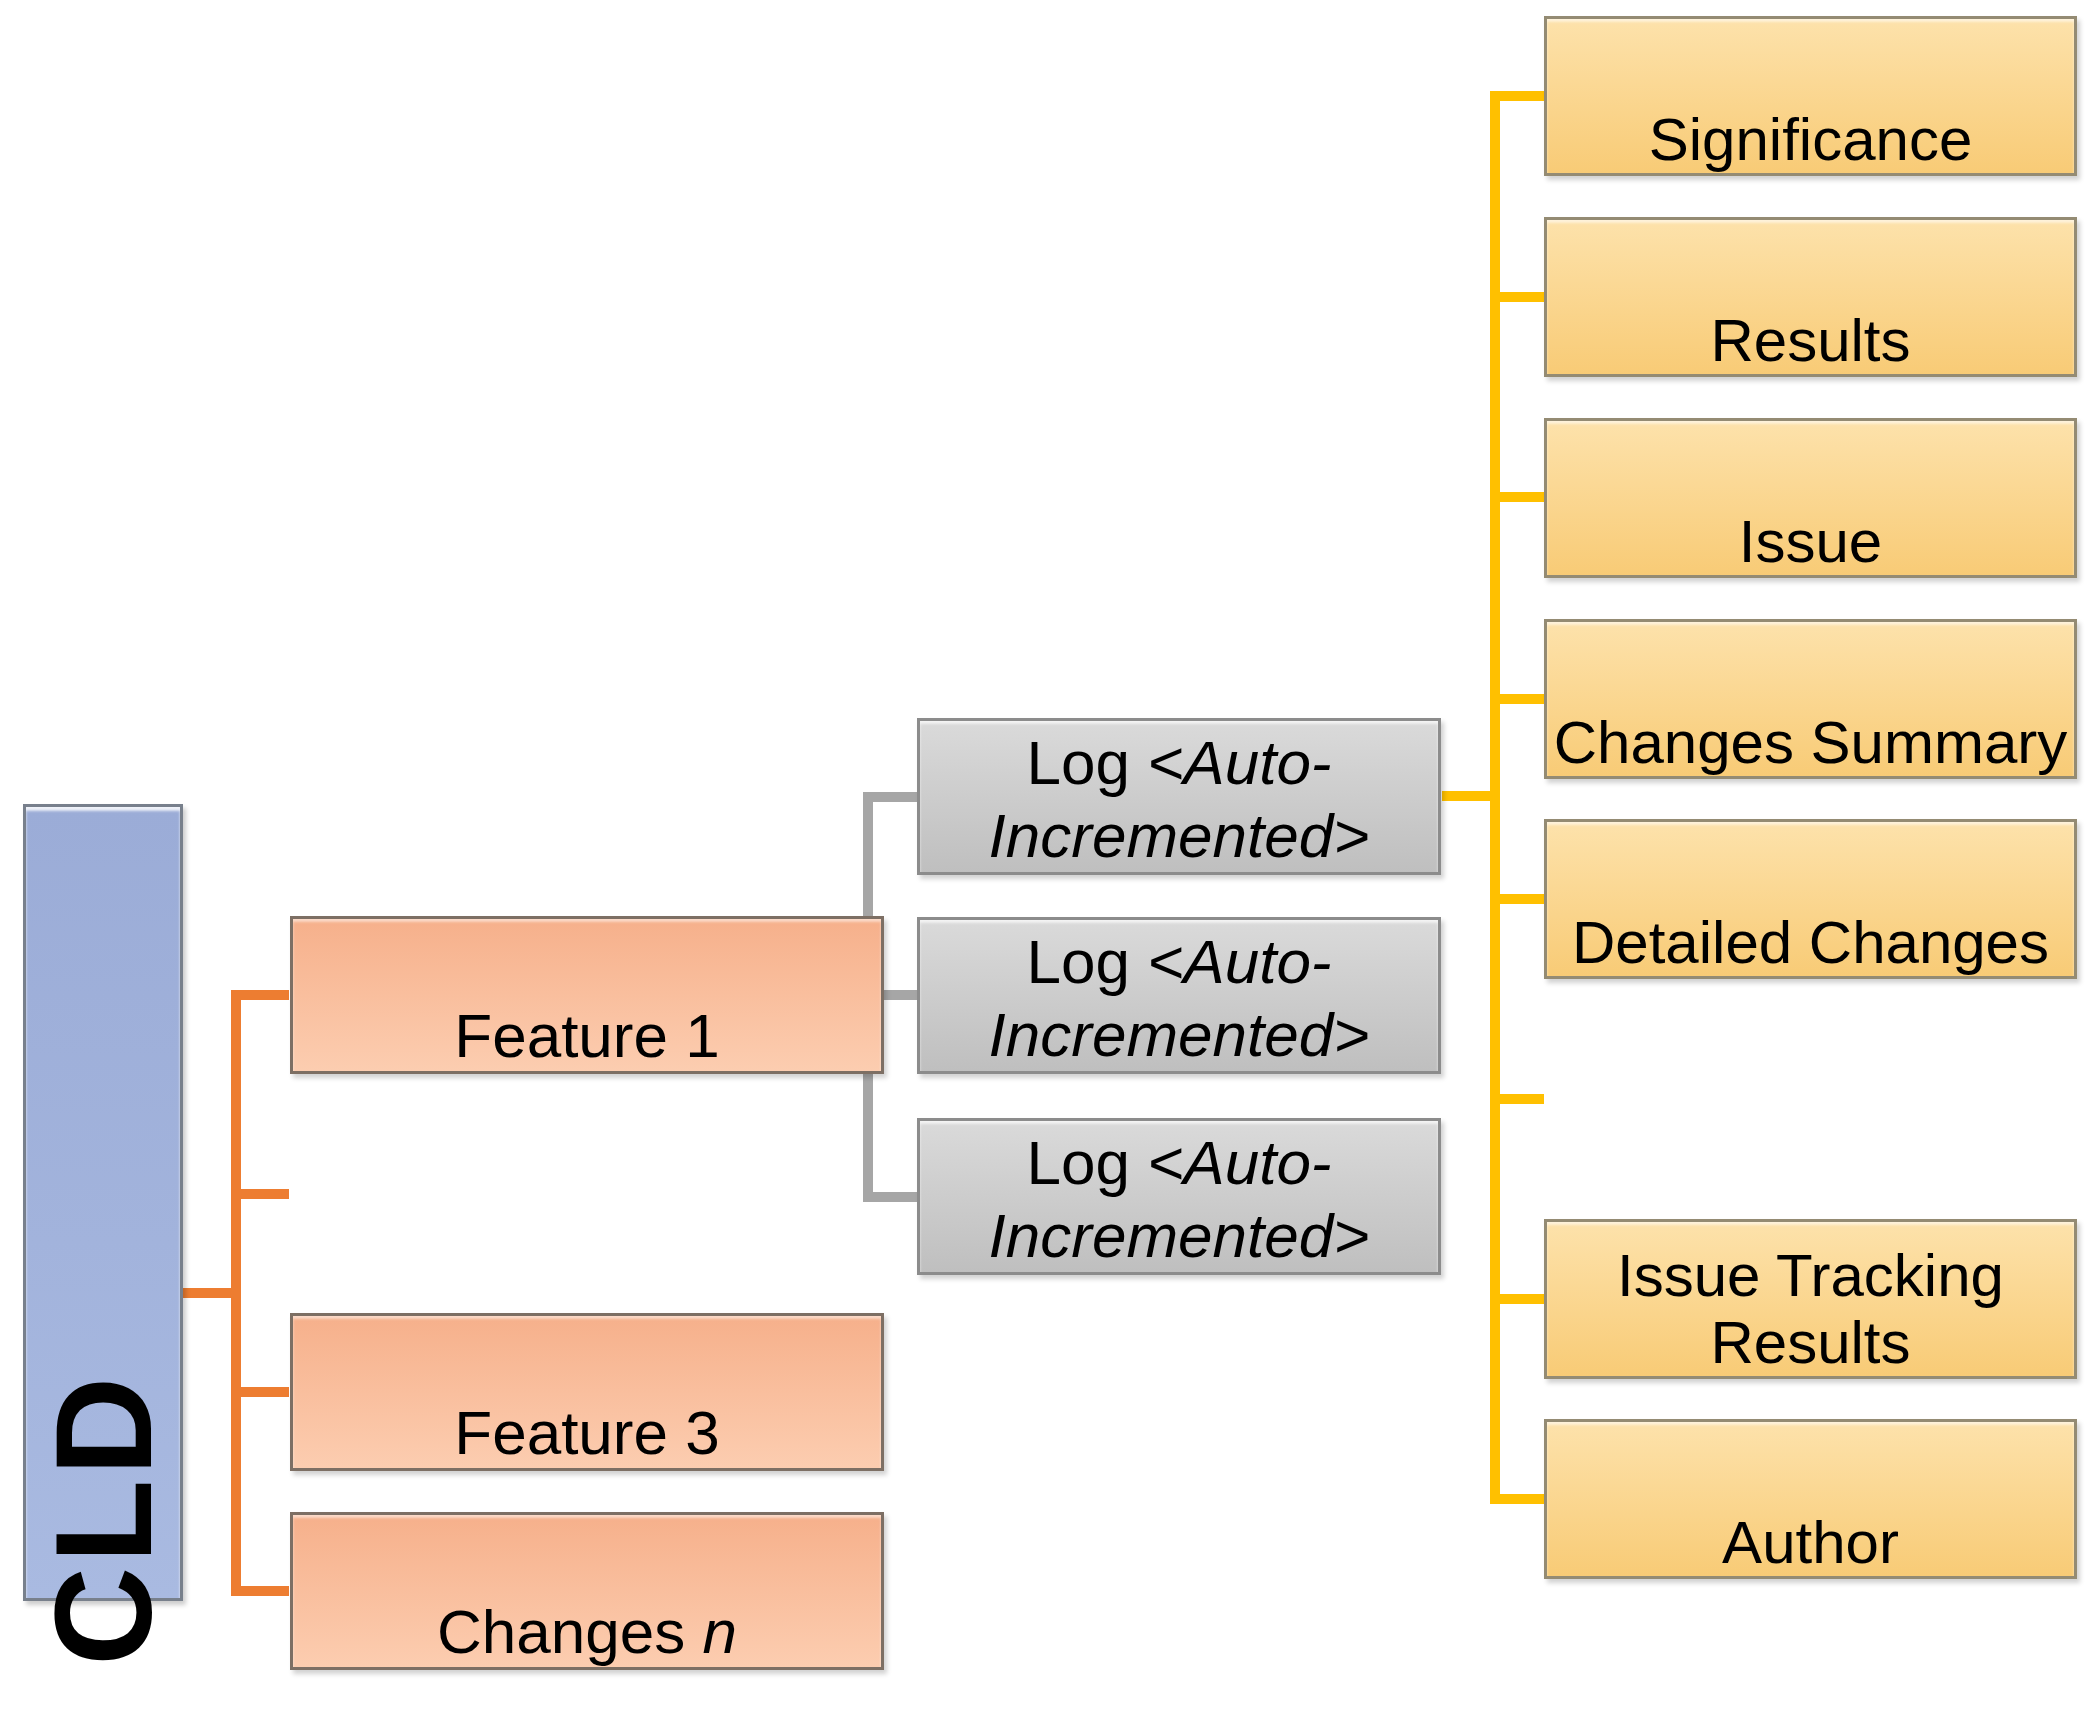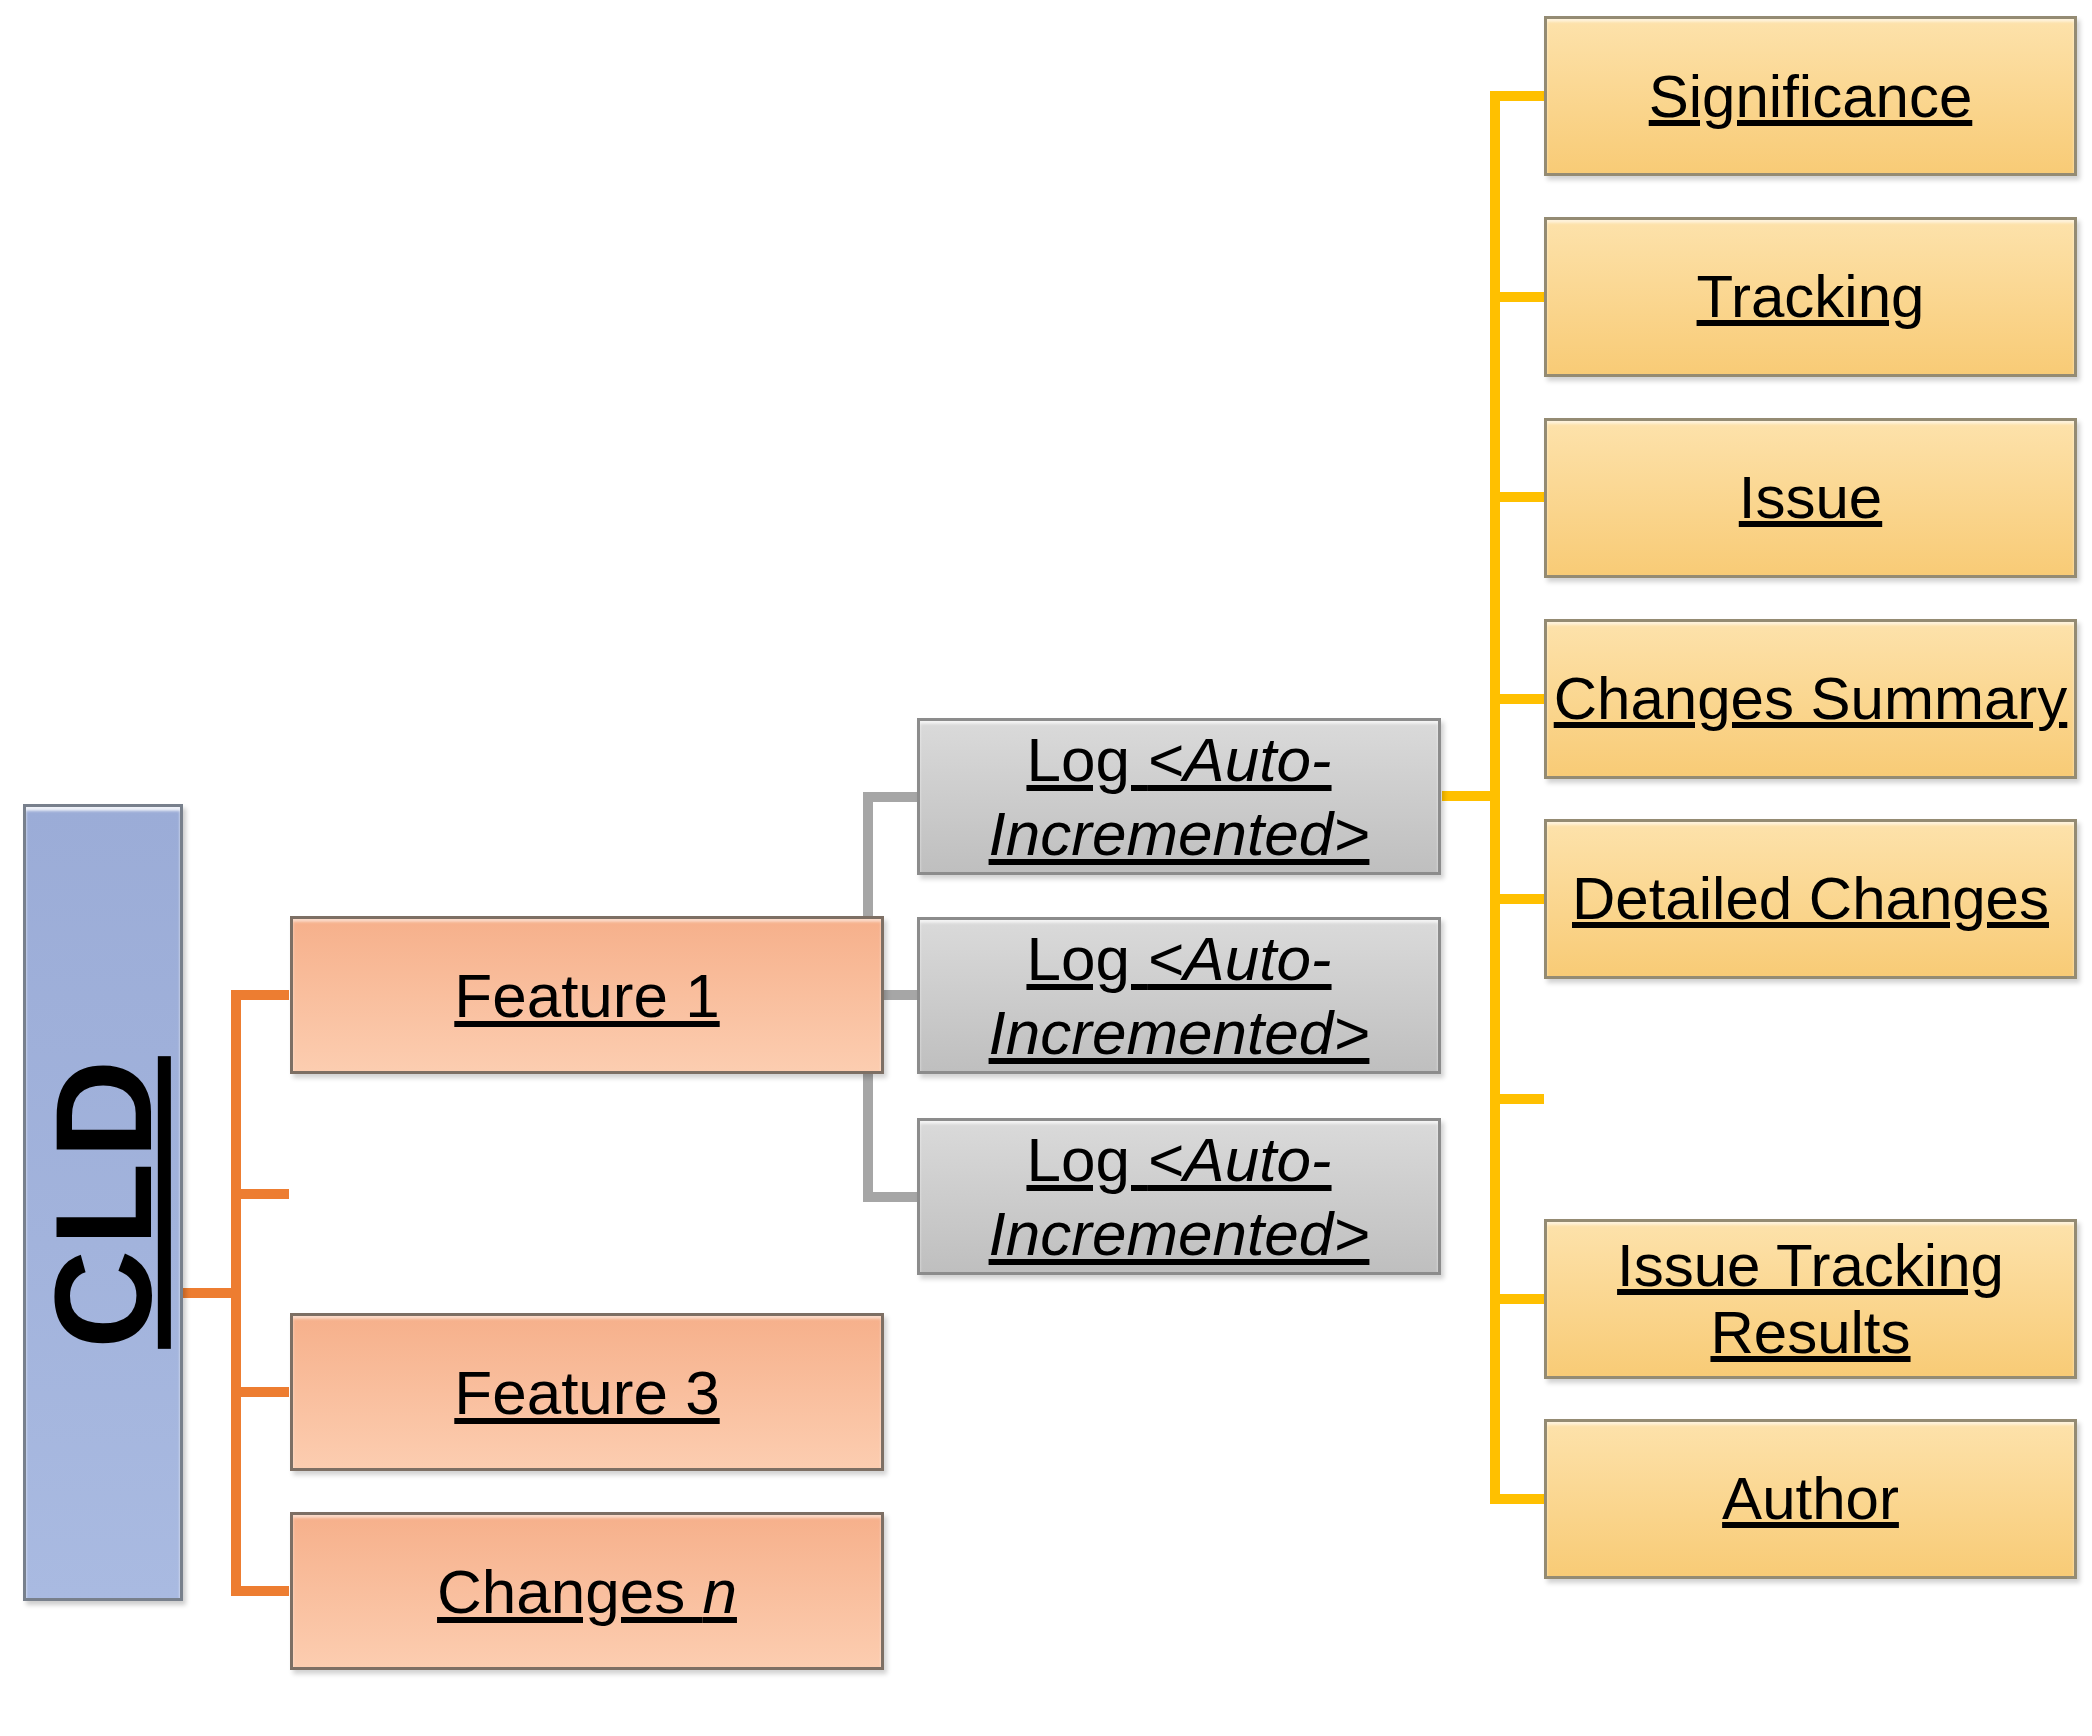--- a/index.html
+++ b/index.html
@@ -2,22 +2,22 @@
 <html style="font-size:14.6px"><head>
 <meta charset="utf-8">
 <style>
   html,body{margin:0;padding:0;background:#ffffff;}
   .canvas{
     position:relative;width:2092px;height:1737px;background:#ffffff;
     font-family:"Liberation Sans",sans-serif;color:#000;overflow:hidden;
   }
   .node{
     position:absolute;box-sizing:border-box;
-    display:flex;align-items:center;justify-content:center;
-    text-align:center;color:#000;text-decoration:underline;
+    display:flex;align-items:flex-end;justify-content:center;
+    text-align:center;color:#000;
   }
   .conn{position:absolute;}
 
   
   .root{
     left:23px;top:804px;width:160px;height:797px;
     background:linear-gradient(#9bacd7,#a2b3dc 55%,#a9bae1);
     border:3.7px solid #78808c;
     box-shadow:2.7px 3.7px 4.6px rgba(0,0,0,.20), inset 0 3.7px 2.7px rgba(255,255,255,.85);
   }
@@ -111,21 +111,21 @@
     <span><span>Log </span><span class="it">&lt;Auto-Incremented&gt;</span></span>
   </div>
   <div class="node log l3">
     <span><span>Log </span><span class="it">&lt;Auto-Incremented&gt;</span></span>
   </div>
 
   <div class="node field" style="top:16.4px;">
     <span>Significance</span>
   </div>
   <div class="node field" style="top:217px;">
-    <span>Tracking</span>
+    <span>Results</span>
   </div>
   <div class="node field" style="top:418px;">
     <span>Issue</span>
   </div>
   <div class="node field" style="top:619px;">
     <span>Changes Summary</span>
   </div>
   <div class="node field" style="top:819px;">
     <span>Detailed Changes</span>
   </div>

